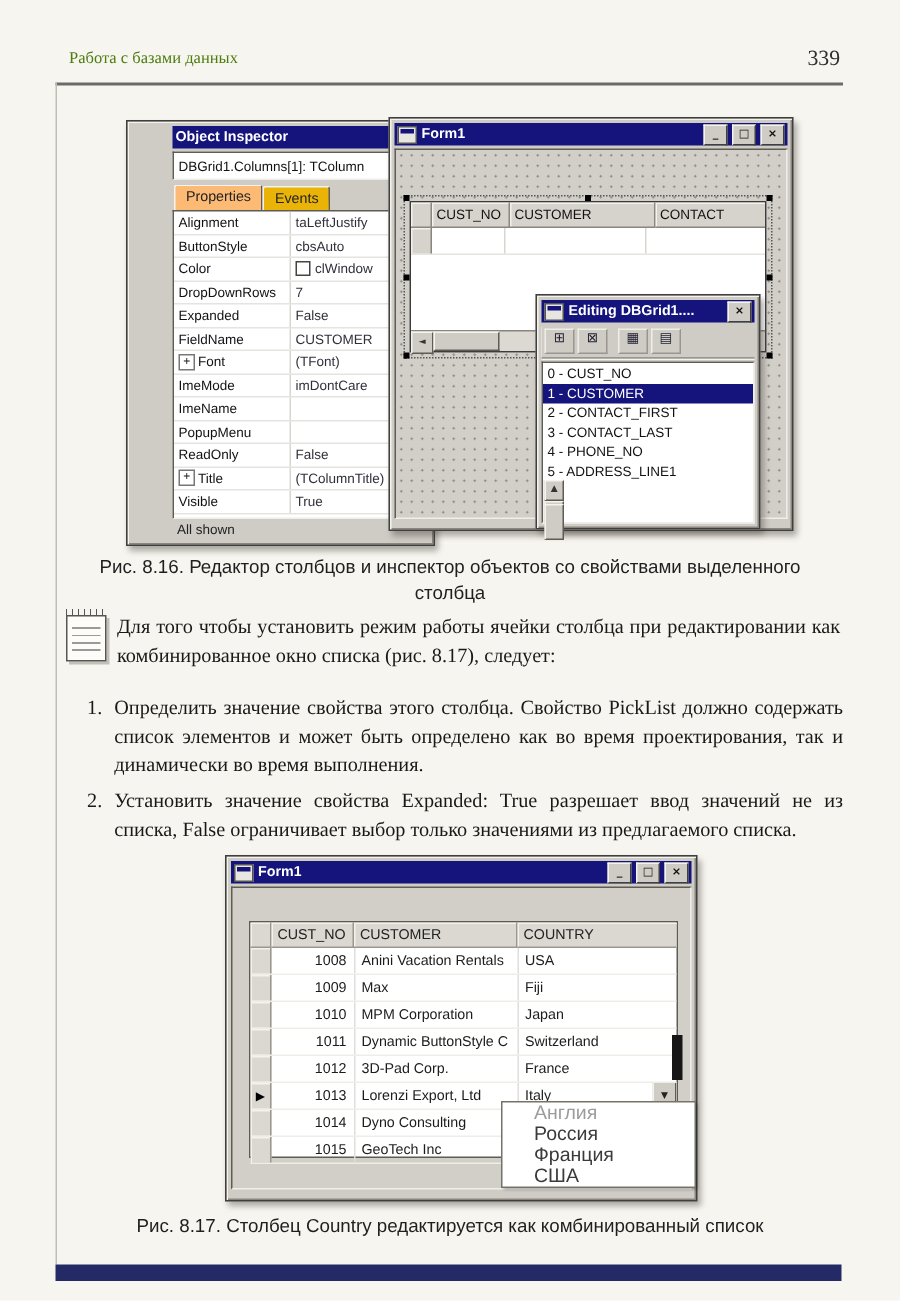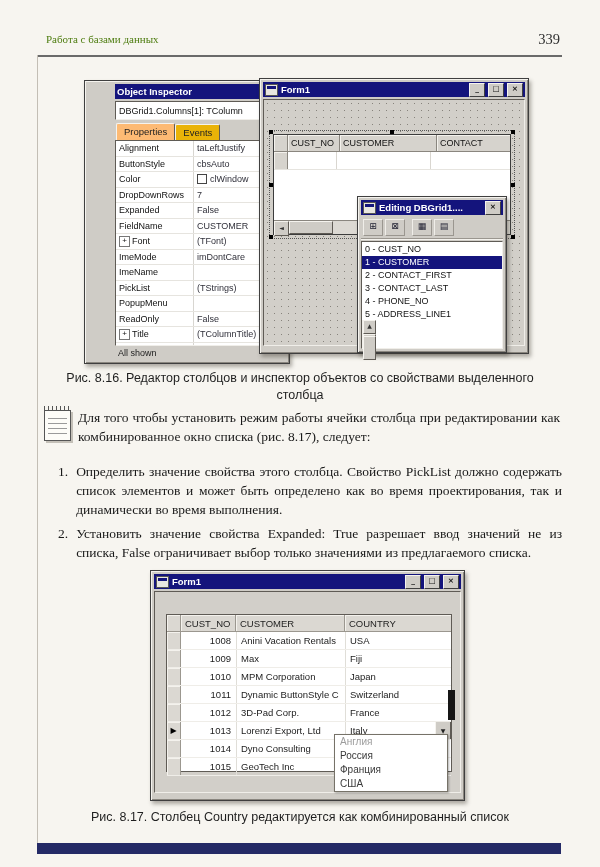--- a/index.html
+++ b/index.html
@@ -111,21 +111,21 @@
   .f2row{display:flex;height:17px;border-bottom:1px solid #efede8;}
   .f2c{font-family:"Liberation Sans",sans-serif;font-size:9.5px;color:#1c1c1c;display:flex;align-items:center;
        padding-left:4px;border-right:1px solid #e0ded8;overflow:hidden;white-space:nowrap;flex:0 0 auto;}
   .f2c.num{justify-content:flex-end;padding-right:5px;padding-left:0;}
   .cur{font-family:"DejaVu Sans",sans-serif;font-size:8px;color:#000;}
   .f2c.combo{padding:0 0 0 4px;position:relative;background:#fff;}
   .combo-val{flex:1;}
   .combo-btn2{width:14px;height:100%;background:#cfccc6;border:1px solid #5f5b55;border-top-color:#f5f3ee;border-left-color:#f5f3ee;
               font-family:"DejaVu Sans",sans-serif;font-size:6px;display:flex;align-items:center;justify-content:center;color:#222;flex:0 0 auto;}
   .dropdown{position:absolute;left:167px;top:119px;width:112px;background:#fff;border:1px solid #767268;
-            box-shadow:1px 1px 2px rgba(0,0,0,.3);z-index:4;font-family:"Liberation Sans",sans-serif;font-size:10px;}
+            box-shadow:1px 1px 2px rgba(0,0,0,.3);z-index:4;font-family:"Liberation Sans",sans-serif;font-size:13px;padding-left:16px;}
   .dd-item{height:14px;line-height:14px;padding-left:5px;color:#3a3a3a;}
   .dd-item:first-child{color:#9c9c9c;}
   .f2-thumb{position:absolute;right:5px;top:98px;width:7px;height:30px;background:#161616;}
 
   .bottom-bar{position:absolute;left:37px;top:843px;width:524px;height:11px;background:#242a66;}
 </style>
 </head>
 <body>
 
 <div class="page">
@@ -179,24 +179,20 @@
             <div class="oi-name"><span class="exp">+</span>Font</div>
             <div class="oi-val">(TFont)</div>
           </div>
           <div class="oi-row">
             <div class="oi-name">ImeMode</div>
             <div class="oi-val">imDontCare</div>
           </div>
           <div class="oi-row">
             <div class="oi-name">ImeName</div>
             <div class="oi-val"></div>
-          </div>
-          <div class="oi-row">
-            <div class="oi-name">PickList</div>
-            <div class="oi-val">(TStrings)</div>
           </div>
           <div class="oi-row">
             <div class="oi-name">PopupMenu</div>
             <div class="oi-val"></div>
           </div>
           <div class="oi-row">
             <div class="oi-name">ReadOnly</div>
             <div class="oi-val">False</div>
           </div>
           <div class="oi-row">

